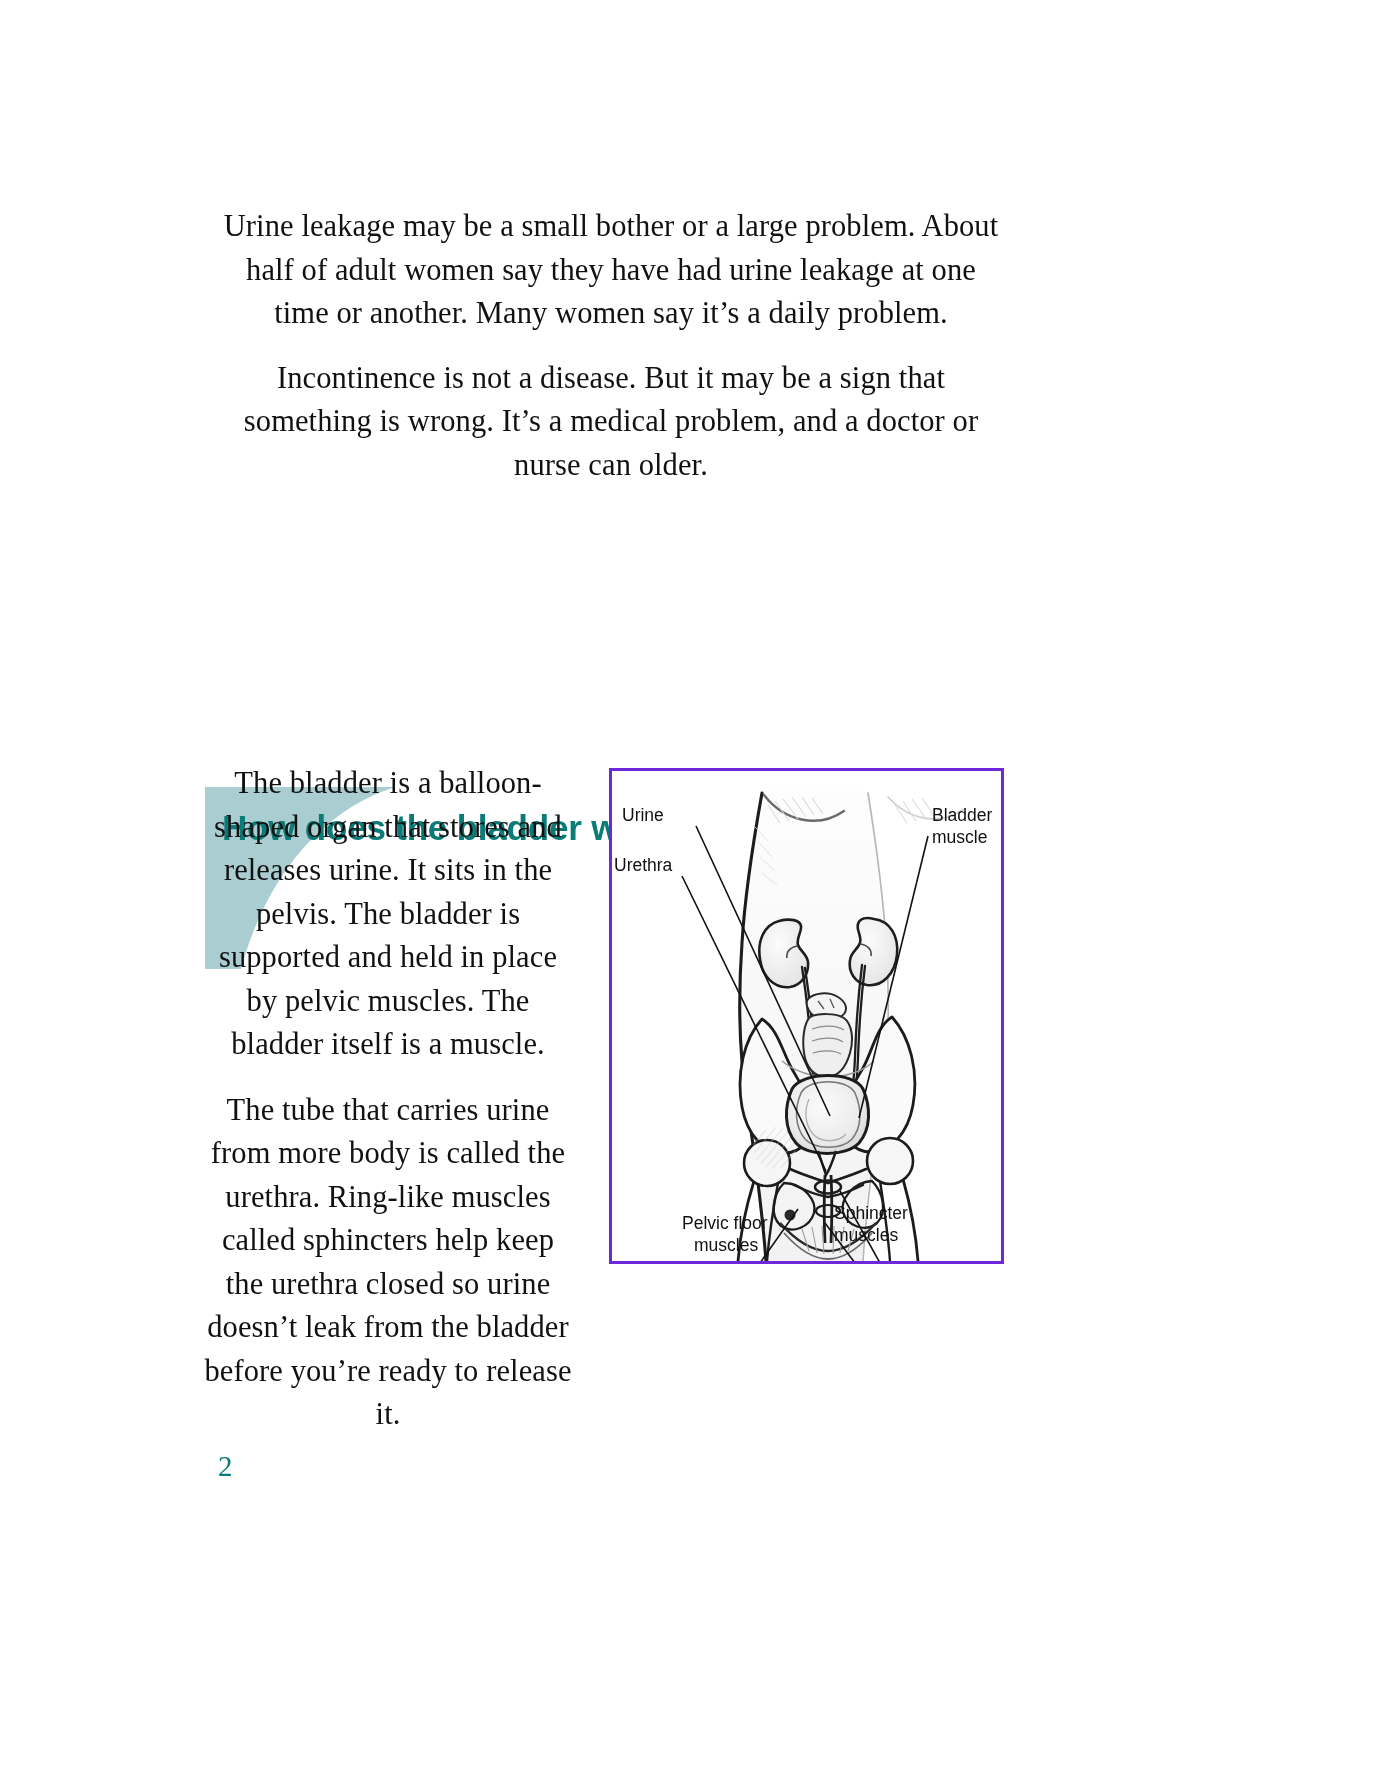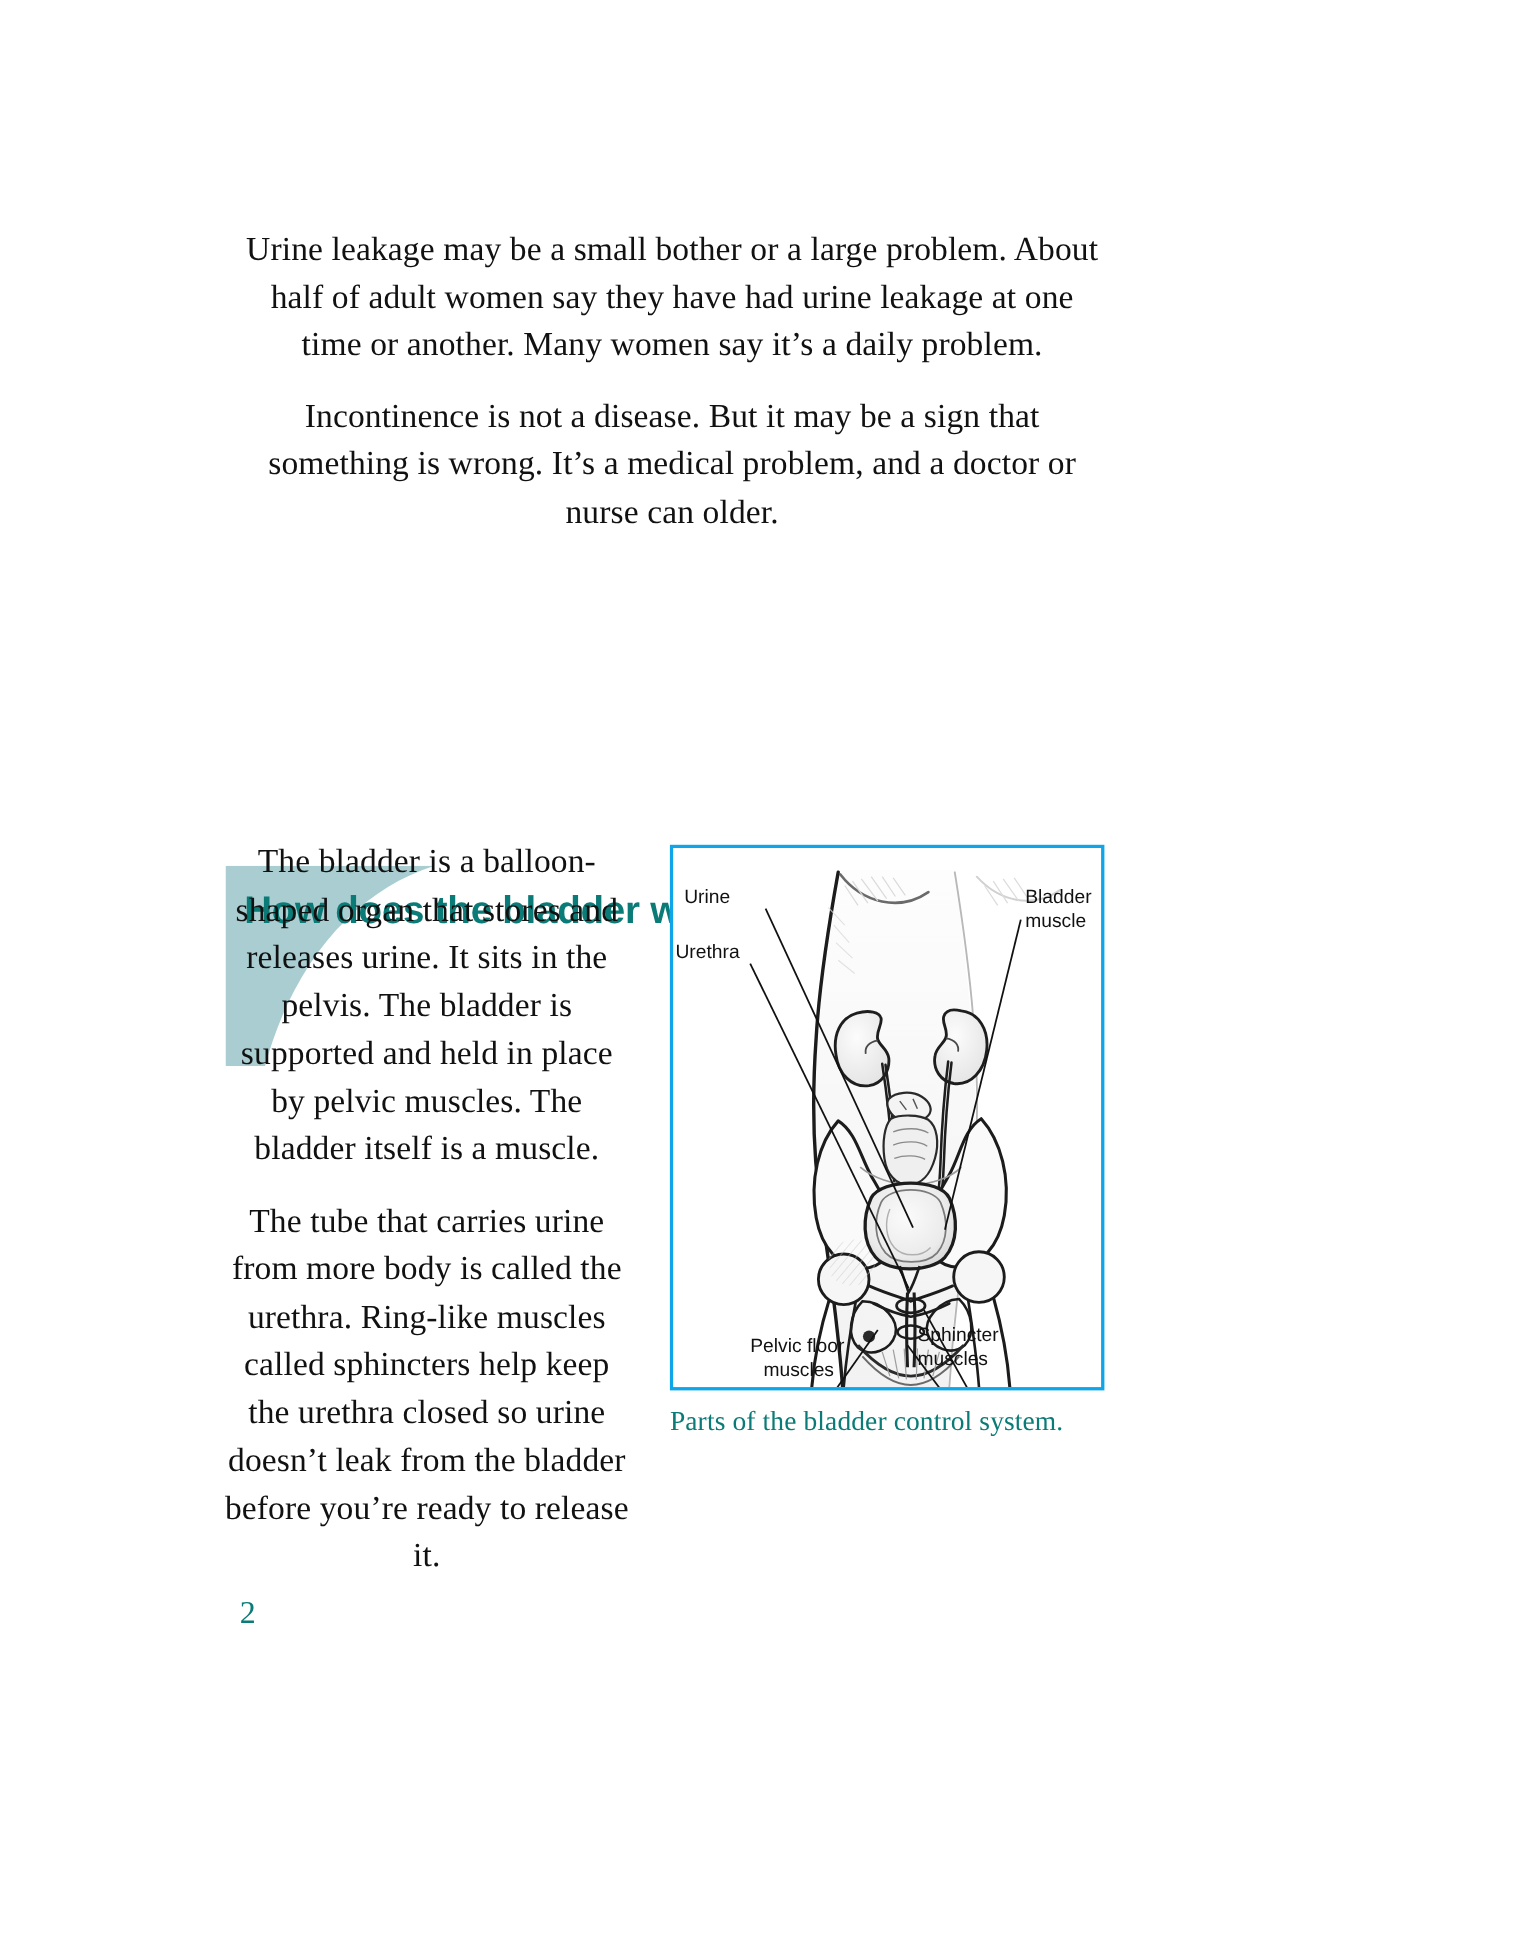--- a/index.html
+++ b/index.html
@@ -85,21 +85,21 @@
   .figure {
     position: absolute;
     left: 609px;
     top: 768px;
     width: 395px;
   }
   .figure-frame {
     position: relative;
     width: 395px;
     height: 496px;
-    border: 3px solid #0ea5e9;
+    border: 3px solid #6d28d9;
     background: #ffffff;
     overflow: hidden;
   }
   .figure-frame svg { display: block; }
   .figure-caption {
     margin-top: 14px;
     font-family: "Liberation Serif", "DejaVu Serif", serif;
     font-size: 25px;
     line-height: 30px;
     color: #0a7b76;
@@ -315,18 +315,17 @@
         <text class="fig-label" x="10" y="50">Urine</text>
         <text class="fig-label" x="2" y="100">Urethra</text>
         <text class="fig-label" x="320" y="50">Bladder</text>
         <text class="fig-label" x="320" y="72">muscle</text>
         <text class="fig-label" x="70" y="458">Pelvic floor</text>
         <text class="fig-label" x="82" y="480">muscles</text>
         <text class="fig-label" x="222" y="448">Sphincter</text>
         <text class="fig-label" x="222" y="470">muscles</text>
       </svg>
     </div>
-    <figcaption class="figure-caption">Parts of the bladder control system.</figcaption>
   </figure>
 
   <div class="page-number">2</div>
 
 </div>
 
 </body></html>

